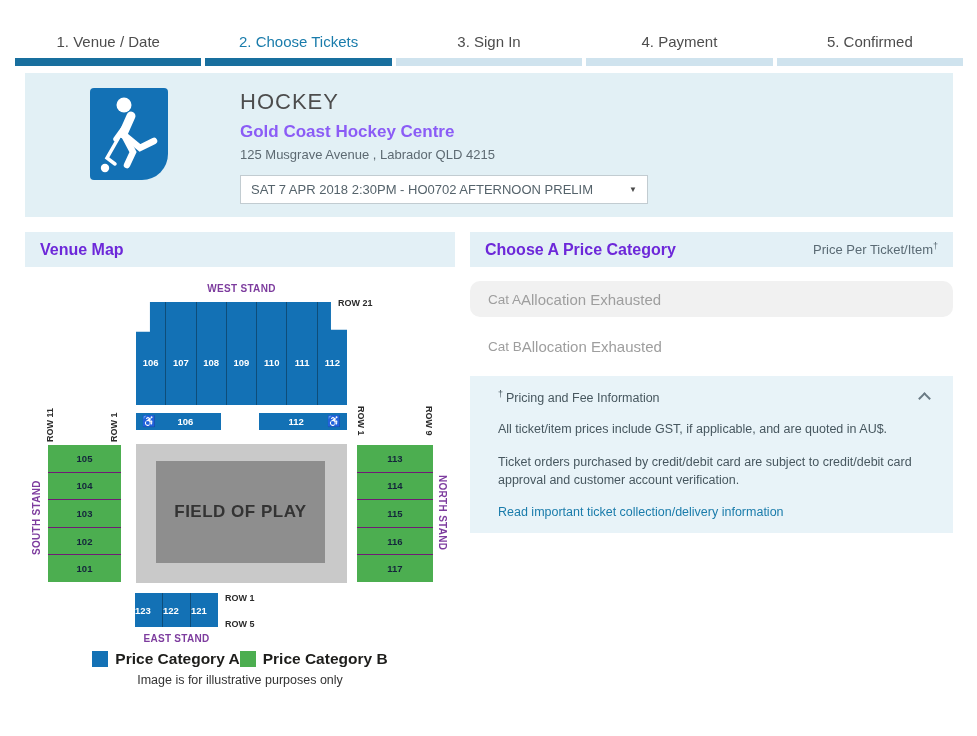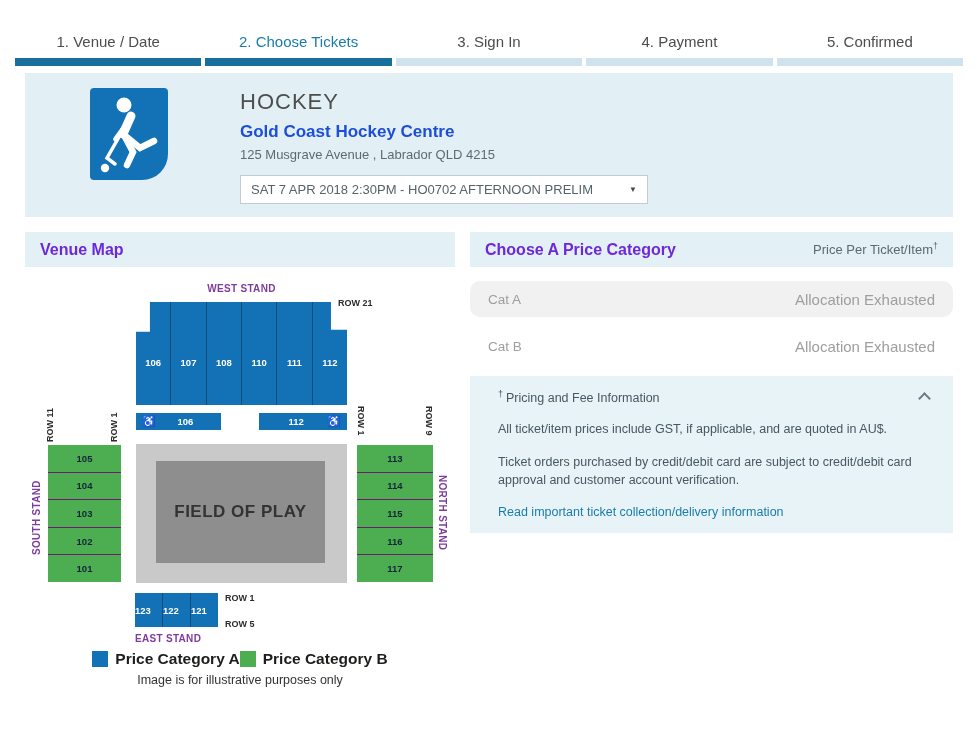--- a/index.html
+++ b/index.html
@@ -14,39 +14,39 @@
   .step.done .bar, .step.active .bar { background:#186f9e; }
   .step.active { color:#1a7cab; }
 
   
   .event-header { position:absolute; left:25px; top:73px; width:928px; height:144px; background:#e2f0f5; }
   .pictogram { position:absolute; left:65px; top:15px; width:78px; height:92px; background:#1371b5;
                border-radius:4px 4px 26px 4px; }
   .pictogram svg { position:absolute; inset:0; }
   .event-info { position:absolute; left:215px; top:16px; }
   .sport-title { font-size:22px; font-weight:400; color:#4d4d4d; letter-spacing:1px; }
-  .venue-name { font-size:17px; font-weight:bold; color:#1d4ed8; margin-top:7px; }
+  .venue-name { font-size:17px; font-weight:bold; color:#8b5cf6; margin-top:7px; }
   .venue-address { font-size:13px; color:#5d6a72; margin-top:5px; }
   .session-select { margin-top:13px; width:408px; height:29px; background:#fff; border:1px solid #c2ccd1;
                     display:flex; align-items:center; justify-content:space-between; padding:0 10px;
                     font-size:13px; color:#55636b; cursor:pointer; }
   .session-select .caret { font-size:8px; color:#4a4a4a; }
 
   
   .panel-header { position:absolute; top:232px; height:35px; background:#e3f0f6; display:flex;
                   align-items:center; padding:0 15px; }
   .panel-header.left { left:25px; width:430px; }
   .panel-header.right { left:470px; width:483px; justify-content:space-between; }
   .panel-title { font-size:16px; font-weight:bold; color:#6d28d9; }
   .price-per { font-size:13px; color:#5a6a74; }
   .price-per sup { font-size:9px; }
 
   
   .cat-row { position:absolute; left:470px; width:483px; height:36px; display:flex; align-items:center;
-             justify-content:space-between; padding:0 18px; cursor:pointer;border-radius:10px; }
+             padding:0 18px; cursor:pointer;border-radius:10px; }
   .cat-row.row0 { top:281px; background:#f1f1f1; }
   .cat-row.row1 { top:328px; background:#fff; }
   .cat-name { font-size:13.5px; color:#9e9e9e; }
   .cat-status { font-size:15px; color:#9e9e9e; }
 
   
   .info-box { position:absolute; left:470px; top:376px; width:483px; height:157px; background:#e8f3f8;
               padding:13px 20px 0 28px; font-size:12.5px; color:#47575f; }
   .info-title-row { display:flex; justify-content:space-between; align-items:flex-start; }
   .info-title sup { font-size:9px; margin-right:3px; }
@@ -168,20 +168,23 @@
       <div class="wsec">
           <i>106</i>
         </div>
       <div class="wsec">
           <i>107</i>
         </div>
       <div class="wsec">
           <i>108</i>
         </div>
       <div class="wsec">
+          <i>109</i>
+        </div>
+      <div class="wsec">
           <i>110</i>
         </div>
       <div class="wsec">
           <i>111</i>
         </div>
       <div class="wsec">
           <i>112</i>
         </div>
     </div>
 
@@ -249,21 +252,21 @@
         </div>
       <div class="esec">
           <i>122</i>
         </div>
       <div class="esec">
           <i>121</i>
         </div>
     </div>
     <div class="abs rowlabel" style="left:200px; top:326px;">ROW 1</div>
     <div class="abs rowlabel" style="left:200px; top:352px;">ROW 5</div>
-    <div class="abs maplabel-purple" style="left:110px; top:366px; width:83px; text-align:left;">EAST STAND</div>
+    <div class="abs maplabel-purple" style="left:110px; top:366px; width:83px; text-align:center;">EAST STAND</div>
 
     <div class="abs legend">
       <div class="legend-item">
         <div class="swatch a"></div>
         <span>Price Category A</span>
       </div>
       <div class="legend-item">
         <div class="swatch b"></div>
         <span>Price Category B</span>
       </div>

